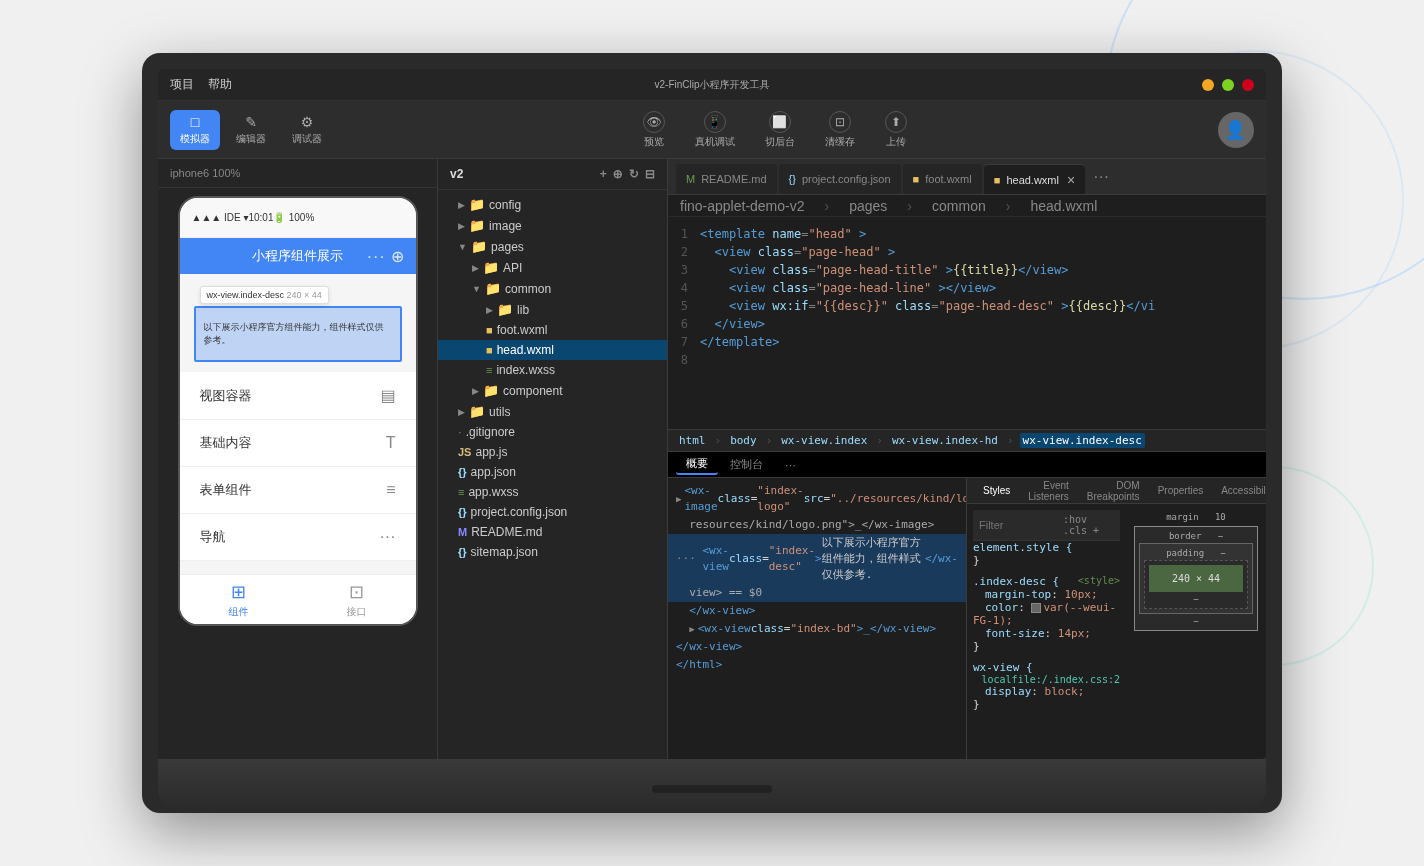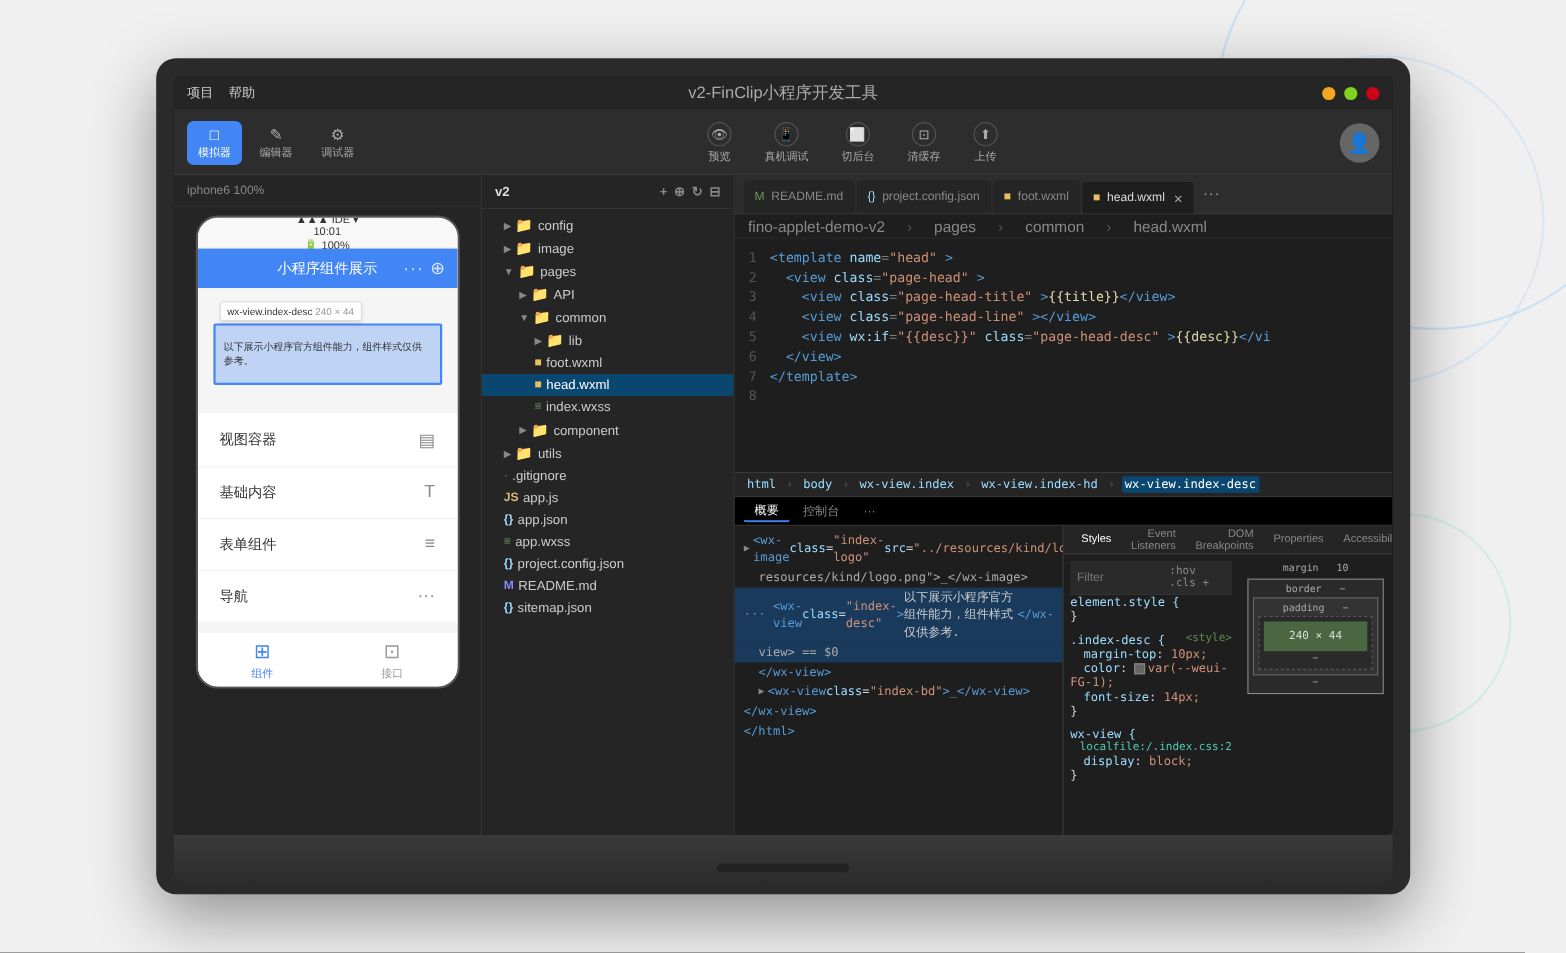--- a/index.html
+++ b/index.html
@@ -89,21 +89,21 @@
       flex-shrink: 0;
       border-bottom: 1px solid #333;
     }
     .app-menu {
       display: flex;
       gap: 14px;
       font-size: 12px;
       color: #ccc;
     }
     .app-title {
-      font-size: 15px;
+      font-size: 10px;
       color: #aaa;
       position: absolute;
       left: 50%;
       transform: translateX(-50%);
     }
     .app-controls {
       display: flex;
       gap: 8px;
     }
     .app-control-btn {
@@ -230,29 +230,28 @@
       height: 430px;
       background: white;
       border-radius: 20px;
       border: 2px solid #555;
       overflow: hidden;
       display: flex;
       flex-direction: column;
     }
     .phone-status-bar {
       background: #f8f8f8;
-      height: 28px;
-      display: flex;
-      align-items: center;
-      justify-content: center;
+      height: 40px;
+      display: flex;
+      align-items: center;
+      justify-content: flex-start;
       padding: 0 12px;
       font-size: 10px;
       color: #333;
       border-bottom: 1px solid #eee;
-      flex-direction: column;
     }
     .phone-title-bar {
       background: #4285f4;
       height: 36px;
       display: flex;
       align-items: center;
       justify-content: center;
       font-size: 13px;
       color: white;
       position: relative;
@@ -297,21 +296,21 @@
       border: 2px solid #4285f4;
       border-radius: 2px;
       display: flex;
       align-items: center;
       padding: 4px 8px;
       font-size: 9px;
       color: #333;
     }
     .phone-list {
       position: absolute;
-      top: 114px;
+      top: 98px;
       left: 0;
       right: 0;
       background: white;
     }
     .phone-list-item {
       display: flex;
       align-items: center;
       justify-content: space-between;
       padding: 14px 20px;
       border-bottom: 1px solid #f0f0f0;

